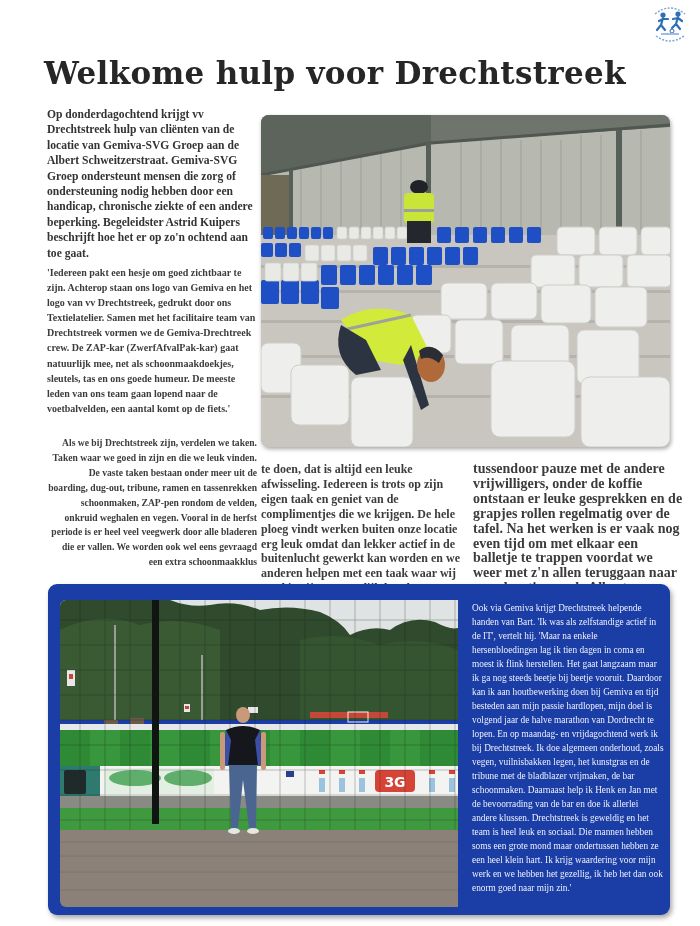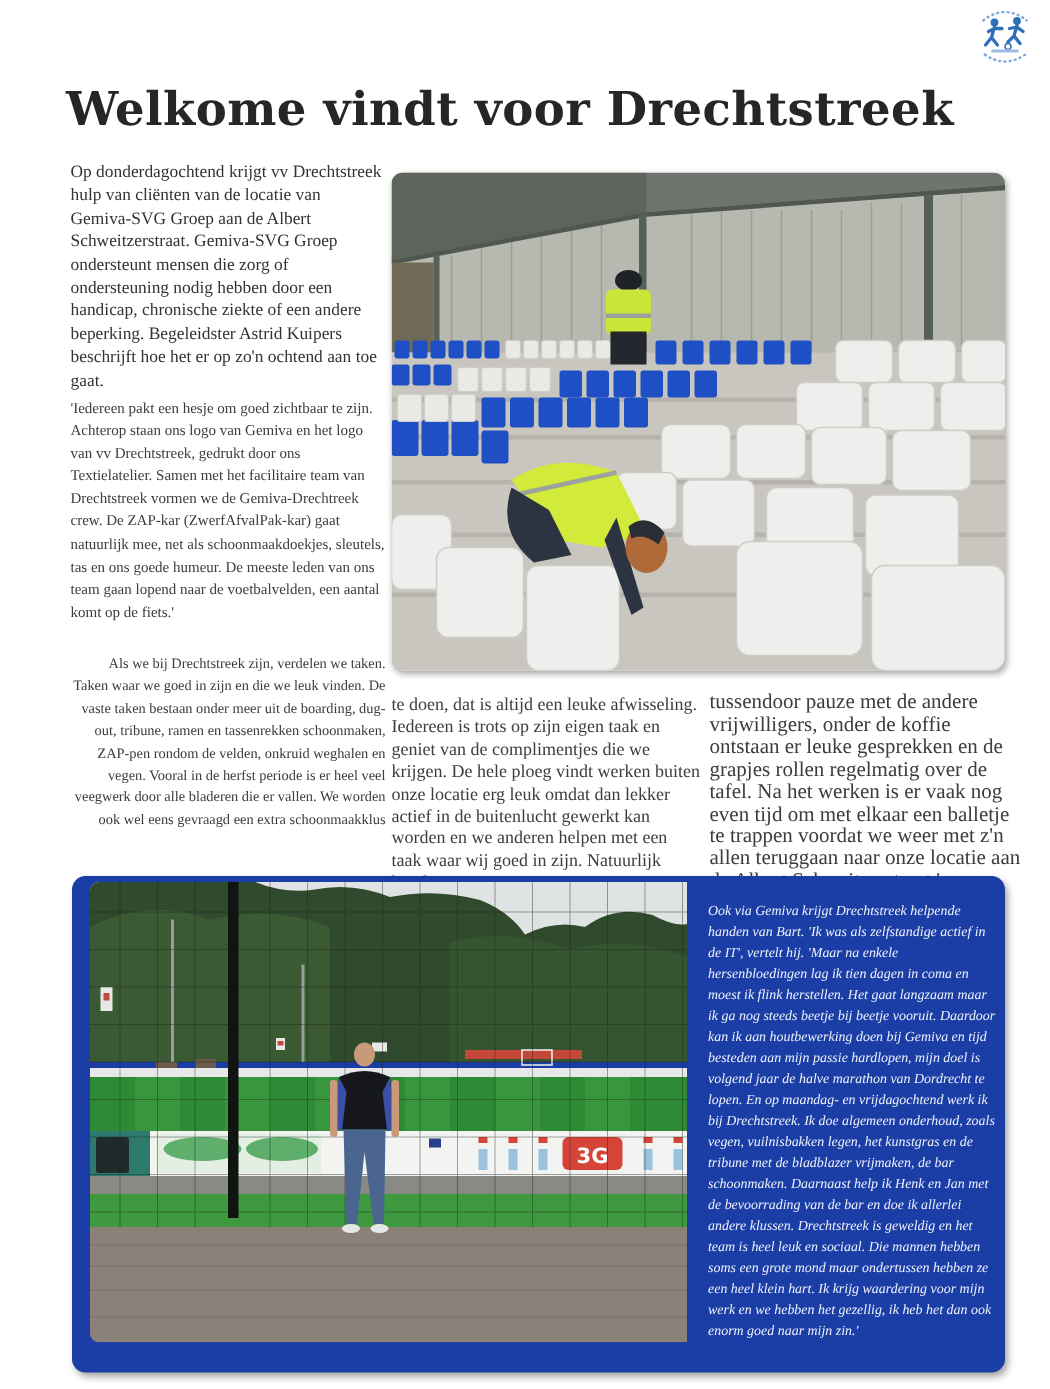--- a/index.html
+++ b/index.html
@@ -7,64 +7,64 @@
   body { position: relative; font-family: "DejaVu Serif", "Liberation Serif", serif; color: #3a3a3a; }
 
   .logo { position: absolute; left: 647px; top: 2px; width: 46px; height: 42px; }
 
   .title {
     position: absolute; left: 44px; top: 55px; width: 640px;
     font-family: "DejaVu Serif", serif; font-weight: bold;
     font-size: 31px; letter-spacing: 0.3px; color: #262626; white-space: nowrap;
   }
 
-  .col-text { position: absolute; font-family: "Liberation Serif", serif; color: #3c3c3c; }
+  .col-text { position: absolute; font-family: "Liberation Serif", serif; color: #3c3c3c; font-weight: bold; }
   .intro { left: 47px; top: 107px; width: 210px; font-size: 11.6px; line-height: 15.4px; color: #333; }
   .p2 { left: 47px; top: 265px; width: 210px; font-size: 10px; line-height: 15.1px; }
   .p3 { left: 47px; top: 436px; width: 210px; font-size: 9.6px; line-height: 14.9px; text-align: right; }
   .p4 { left: 261px; top: 462px; width: 206px; font-size: 12px; line-height: 14.9px; }
   .p5 { left: 473px; top: 462px; width: 210px; font-size: 14px; line-height: 14.9px; }
 
   .photo1 {
     position: absolute; left: 261px; top: 115px; width: 409px; height: 332px;
     border-radius: 8px; overflow: hidden;
     box-shadow: 1px 2px 4px rgba(0,0,0,0.35);
   }
 
   .bluebox {
     position: absolute; left: 48px; top: 584px; width: 622px; height: 331px;
     background: #1a3da6; border-radius: 9px;
     box-shadow: 2px 3px 5px rgba(0,0,0,0.35);
   }
   .photo2 {
-    position: absolute; left: 60px; top: 588px; width: 459px; height: 307px;
+    position: absolute; left: 60px; top: 600px; width: 459px; height: 307px;
     border-radius: 6px; overflow: hidden;
   }
   .p6 {
     position: absolute; left: 472px; top: 601px; width: 192px;
-    font-family: "Liberation Serif", serif; font-size: 9.3px; line-height: 14.0px; color: #eef1fb; font-style: italic;
+    font-family: "Liberation Serif", serif; font-size: 9.3px; line-height: 14.0px; color: #eef1fb;
   }
 </style>
 </head>
 <body>
 
 <div class="logo">
   <svg width="46" height="42" viewBox="0 0 46 42">
     <path d="M8 12 Q23 0 38 12" fill="none" stroke="#7aa6d8" stroke-width="1.5" stroke-dasharray="2 1.5"></path>
     <circle cx="16" cy="13" r="2.6" fill="#2f6fb8"></circle>
     <path d="M16 16 L14 23 L10 28 M14 23 L18 28 M16 17 L12 19 M16 17 L21 17" stroke="#2f6fb8" stroke-width="2.2" fill="none" stroke-linecap="round"></path>
     <circle cx="31" cy="12" r="2.6" fill="#2f6fb8"></circle>
     <path d="M31 15 L29 22 L25 26 M29 22 L33 27 M31 16 L26 17 M31 16 L35 19" stroke="#2f6fb8" stroke-width="2.2" fill="none" stroke-linecap="round"></path>
     <circle cx="25" cy="29" r="2" fill="none" stroke="#2f6fb8" stroke-width="1"></circle>
     <rect x="14" y="31" width="18" height="2" fill="#9fbde0"></rect>
     <path d="M9 34 Q23 44 37 34" fill="none" stroke="#7aa6d8" stroke-width="1.5" stroke-dasharray="2 1.5"></path>
   </svg>
 </div>
 
-<h1 class="title">Welkome vindt voor Drechtstreek</h1>
+<h1 class="title">Welkome hulp voor Drechtstreek</h1>
 
 <p class="col-text intro">Op donderdagochtend krijgt vv Drechtstreek hulp van cliënten van de locatie van Gemiva-SVG Groep aan de Albert Schweitzerstraat. Gemiva-SVG Groep ondersteunt mensen die zorg of ondersteuning nodig hebben door een handicap, chronische ziekte of een andere beperking. Begeleidster Astrid Kuipers beschrijft hoe het er op zo'n ochtend aan toe gaat.</p>
 <p class="col-text p2">'Iedereen pakt een hesje om goed zichtbaar te zijn. Achterop staan ons logo van Gemiva en het logo van vv Drechtstreek, gedrukt door ons Textielatelier. Samen met het facilitaire team van Drechtstreek vormen we de Gemiva-Drechtreek crew. De ZAP-kar (ZwerfAfvalPak-kar) gaat natuurlijk mee, net als schoonmaakdoekjes, sleutels, tas en ons goede humeur. De meeste leden van ons team gaan lopend naar de voetbalvelden, een aantal komt op de fiets.'</p>
 <p class="col-text p3">Als we bij Drechtstreek zijn, verdelen we taken. Taken waar we goed in zijn en die we leuk vinden. De vaste taken bestaan onder meer uit de boarding, dug-out, tribune, ramen en tassenrekken schoonmaken, ZAP-pen rondom de velden, onkruid weghalen en vegen. Vooral in de herfst periode is er heel veel veegwerk door alle bladeren die er vallen. We worden ook wel eens gevraagd een extra schoonmaakklus</p>
 <p class="col-text p4">te doen, dat is altijd een leuke afwisseling. Iedereen is trots op zijn eigen taak en geniet van de complimentjes die we krijgen. De hele ploeg vindt werken buiten onze locatie erg leuk omdat dan lekker actief in de buitenlucht gewerkt kan worden en we anderen helpen met een taak waar wij goed in zijn. Natuurlijk houden we</p>
 <p class="col-text p5">tussendoor pauze met de andere vrijwilligers, onder de koffie ontstaan er leuke gesprekken en de grapjes rollen regelmatig over de tafel. Na het werken is er vaak nog even tijd om met elkaar een balletje te trappen voordat we weer met z'n allen teruggaan naar onze locatie aan de Albert Schweitzerstraat.'</p>
 
 <div class="photo1" title="Two volunteers in yellow vests cleaning blue and white stadium seats in the stand">
   <svg width="409" height="332" viewBox="0 0 409 332" preserveAspectRatio="none">
 

